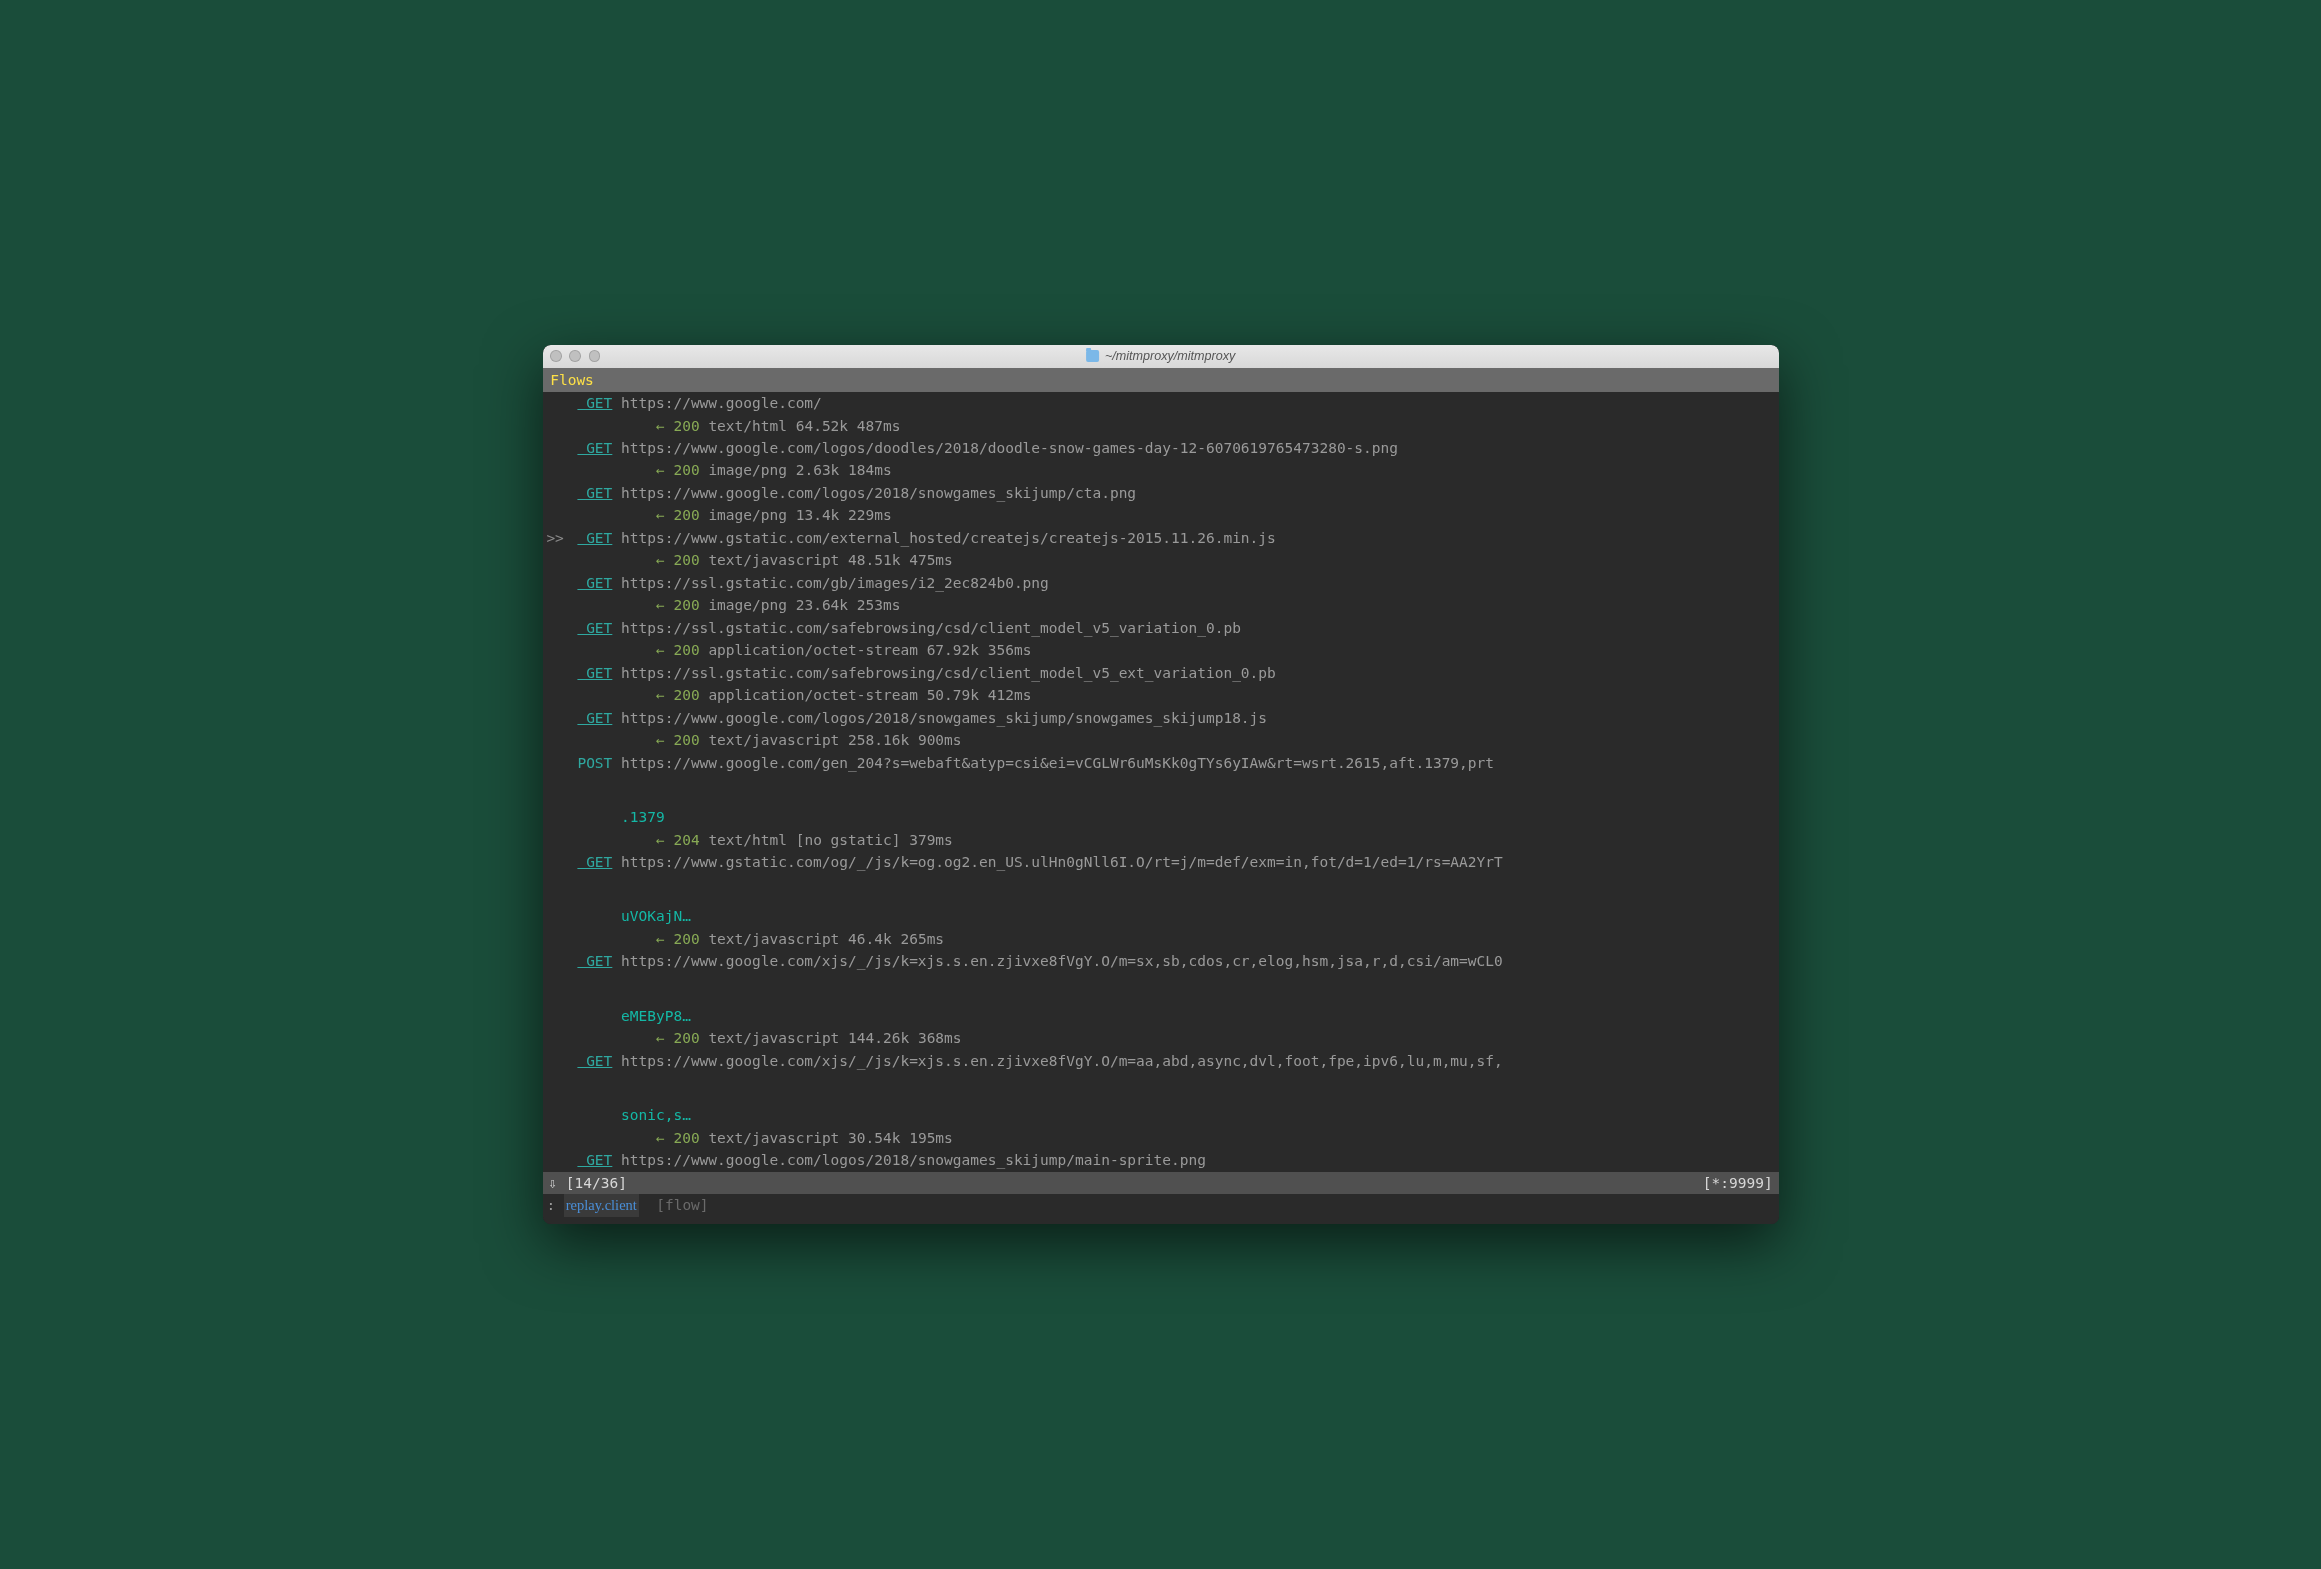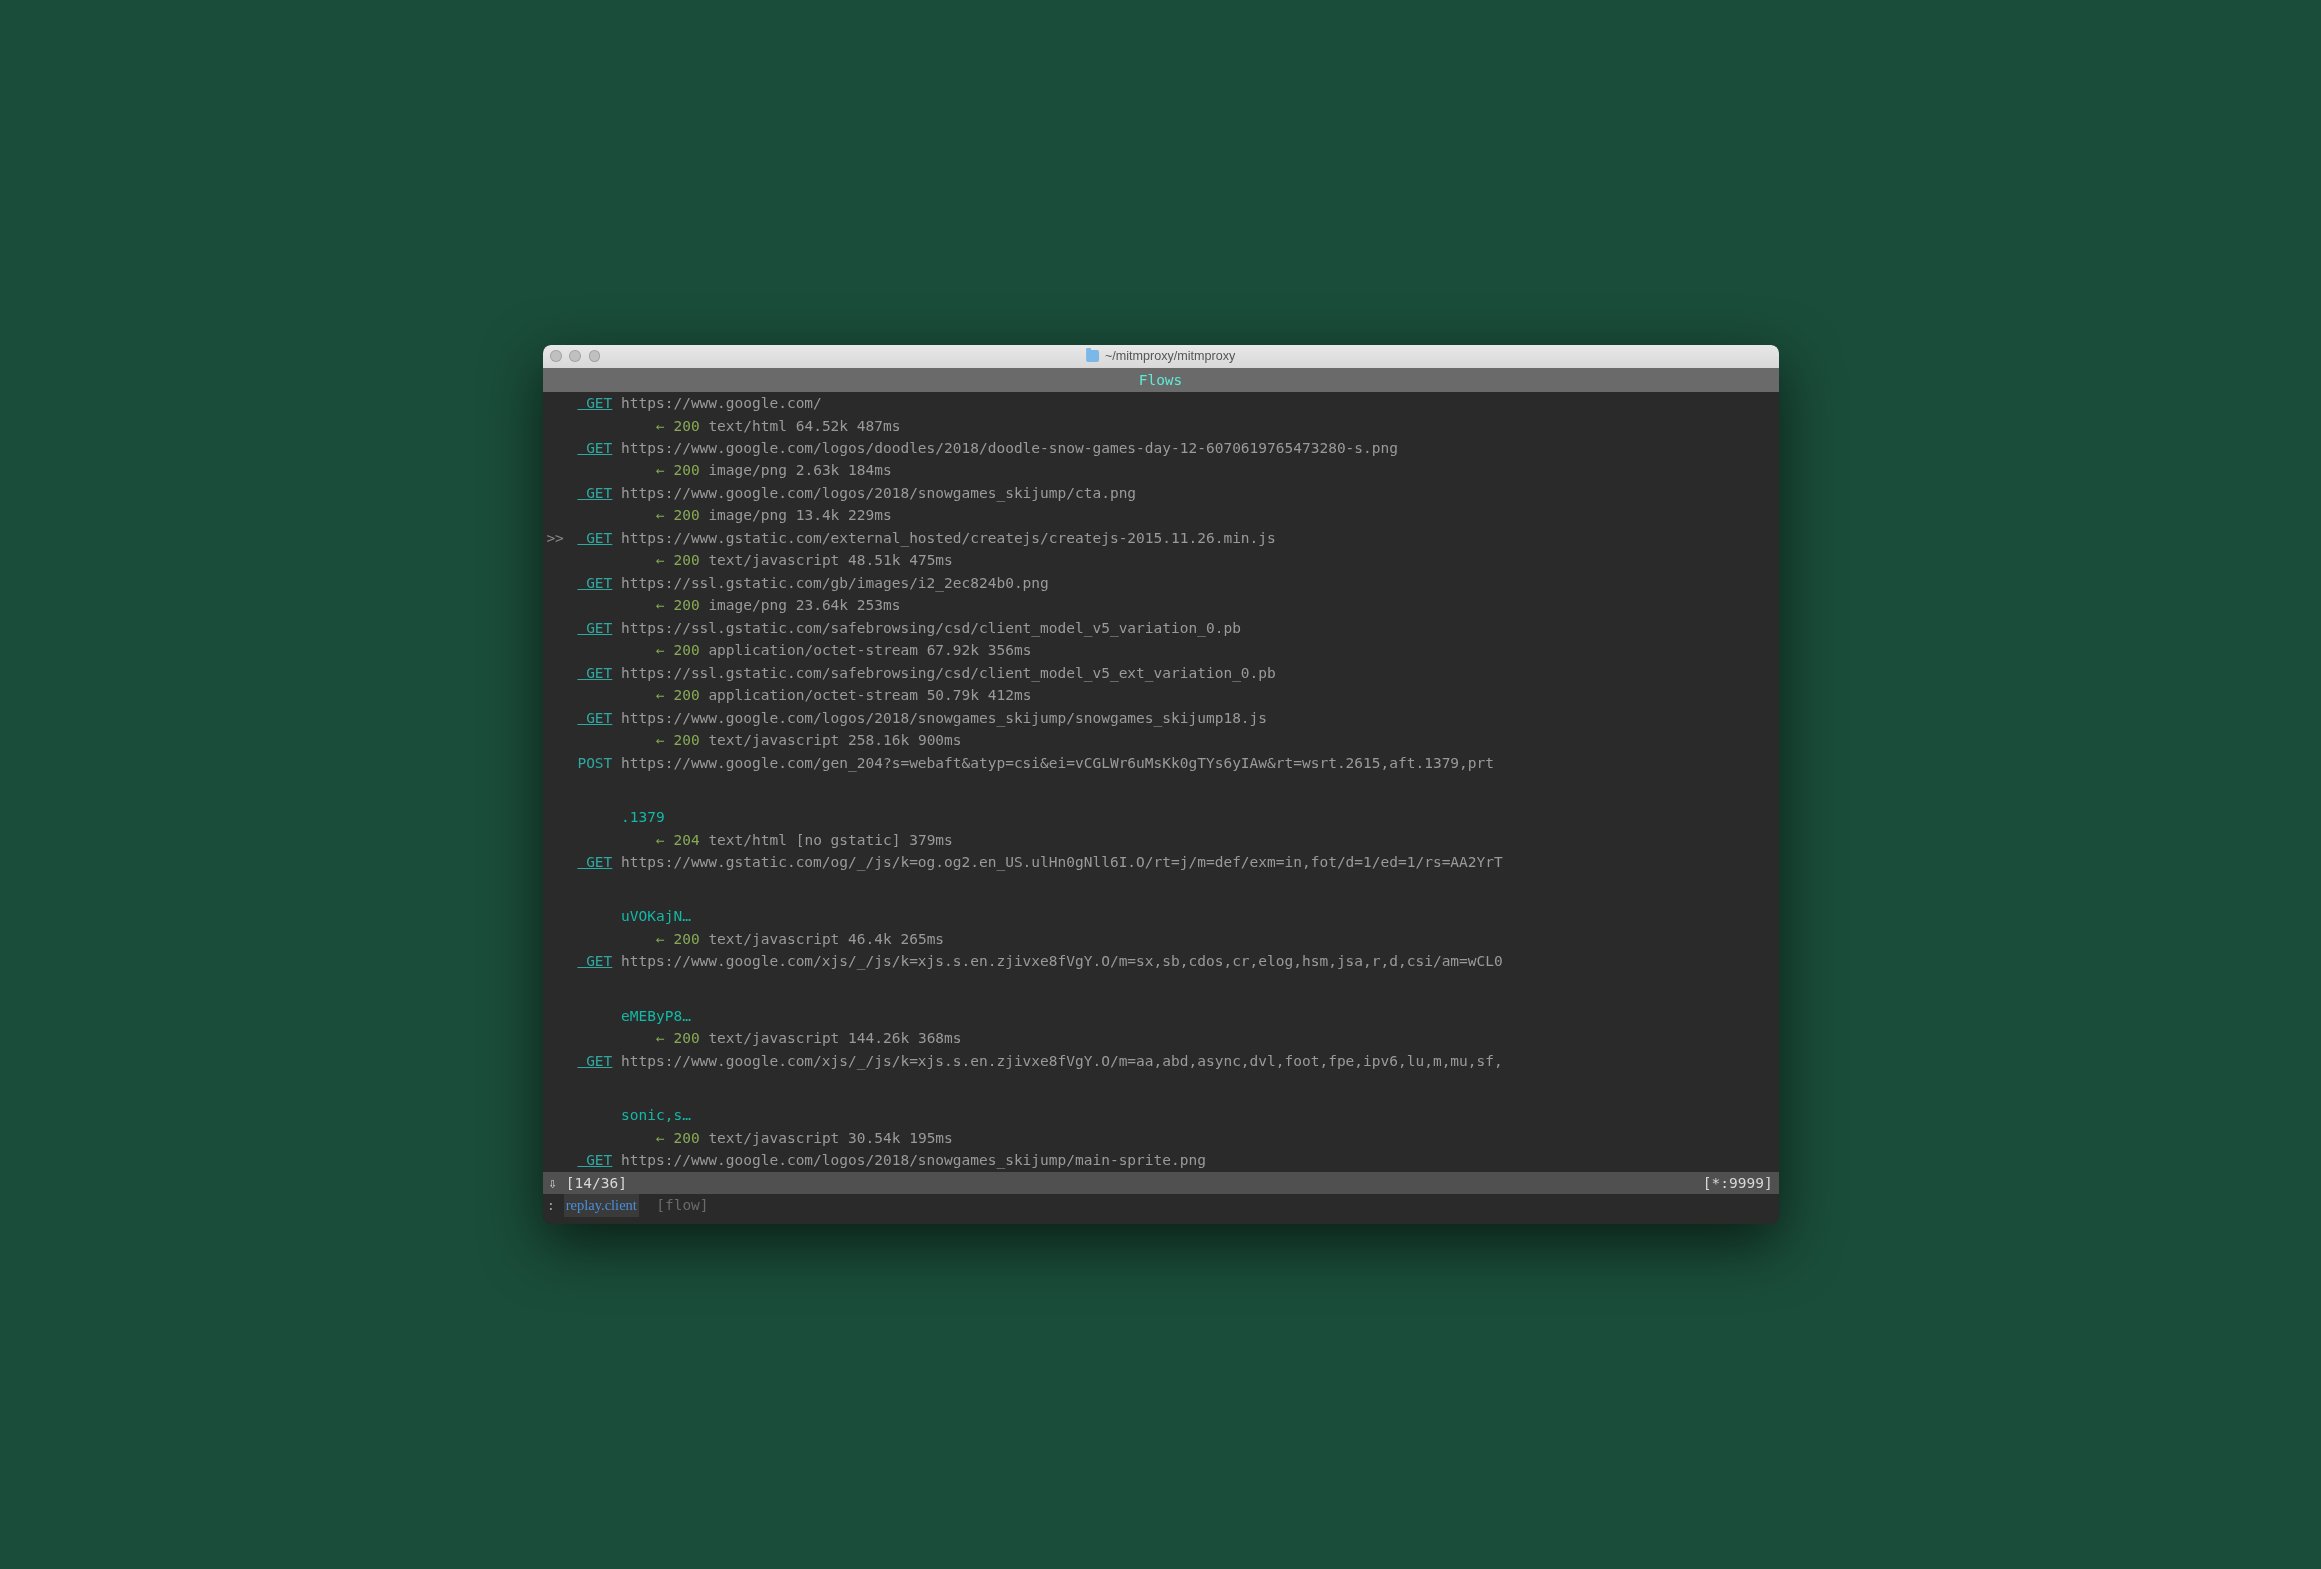--- a/index.html
+++ b/index.html
@@ -41,20 +41,21 @@
   }
   .title-center {
     position: absolute;
     left: 50%;
     transform: translateX(-50%);
     display: flex;
     align-items: center;
     gap: 5.8px;
     font-size: 12.6px;
     color: #555;
+    font-style: italic;
   }
   .folder-icon {
     width: 13.5px;
     height: 11.6px;
     background: #7bb8e8;
     border-radius: 1.9px;
     position: relative;
   }
   .folder-icon::before {
     content: "";
@@ -69,23 +70,22 @@
   .terminal {
     font-family: "Menlo", "Consolas", monospace;
     font-size: 14.5px;
     line-height: 1.55;
     background: #2a2a2a;
     color: #8a8a8a;
     padding-bottom: 3.9px;
   }
   .header-bar {
     background: #6a6a6a;
-    color: #5eead4;
+    color: #fde047;
     padding: 1px 7.7px;
-    text-align: center;
   }
   .flow-rows {
     padding: 0;
   }
   .row {
     display: flex;
     white-space: pre;
     padding: 0 0 0 0;
   }
   .gutter {

